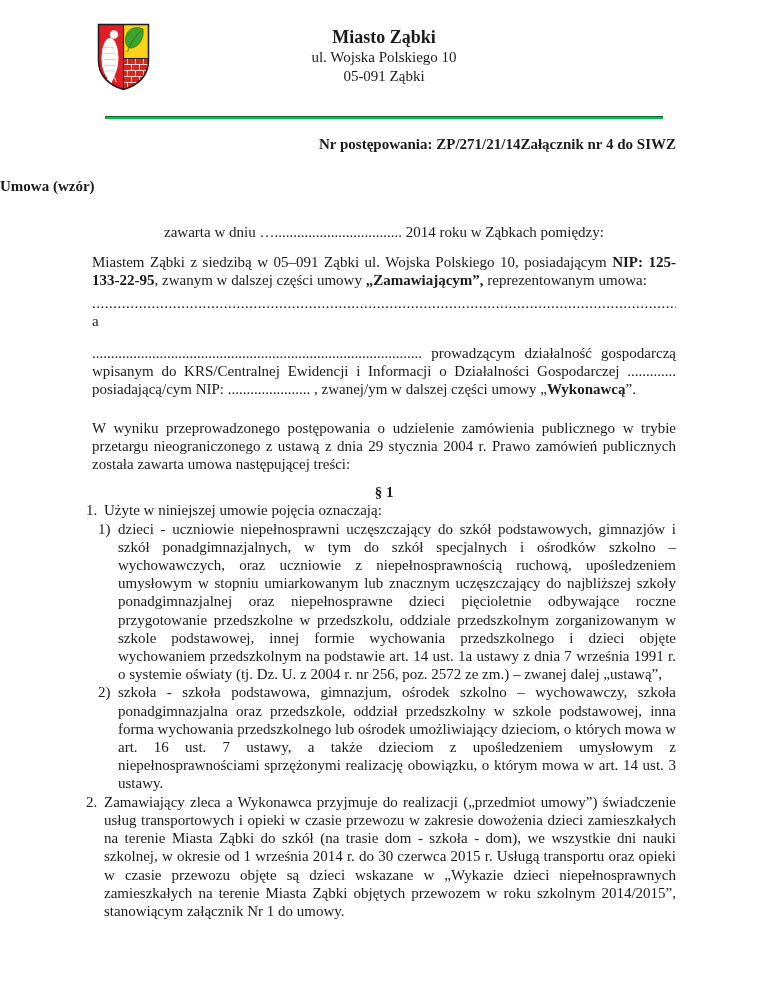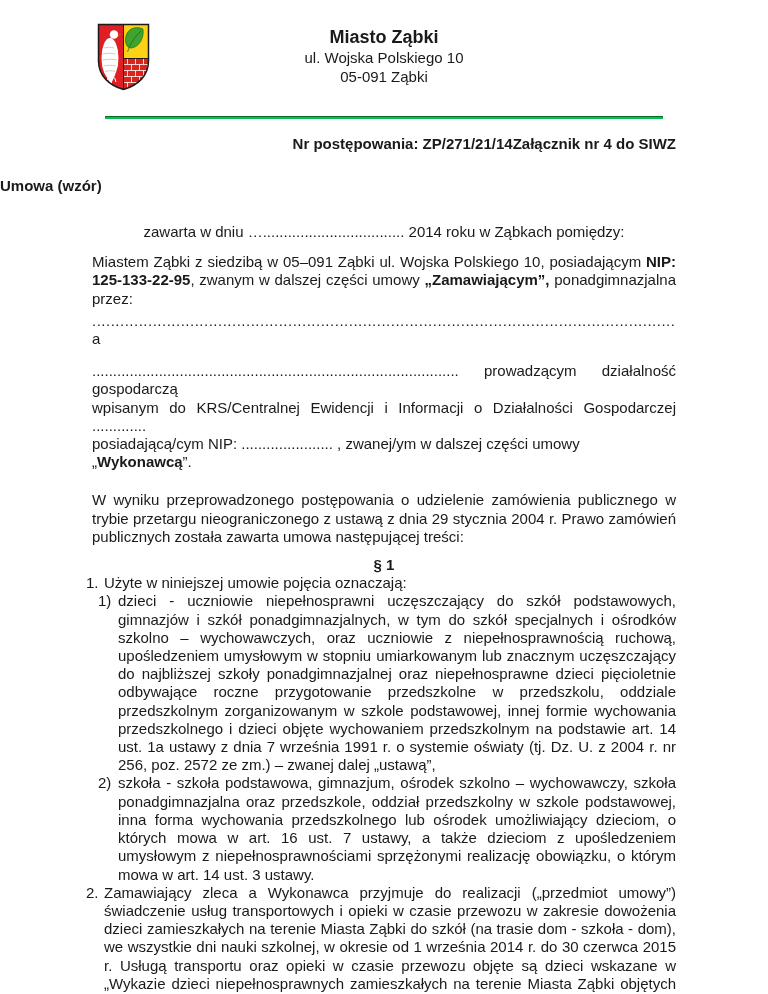--- a/index.html
+++ b/index.html
@@ -1,18 +1,18 @@
 <!DOCTYPE html>
 <html lang="pl"><head>
 <meta charset="utf-8">
 <style>
   html,body{margin:0;padding:0;background:#888;}
   .page{
     width:768px;height:994px;background:#ffffff;margin:0 auto;
-    font-family:Liberation Sans, sans-serif;
+    font-family:Liberation Serif, serif;
     color:#1a1a1a;position:relative;overflow:hidden;box-sizing:border-box;
     padding-top:18px;
   }
   .doc-header{position:relative;height:86px;}
   .crest{position:absolute;left:95px;top:4px;}
   .org-block{text-align:center;padding-top:8px;line-height:19px;font-size:15px;}
   .org-name{font-size:18px;font-weight:bold;line-height:22px;}
   .rule{width:558px;height:2px;background:#00c04b;border-top:1.5px solid #0a6b2e;margin:12px auto 0 auto;}
   .ref-row{display:flex;justify-content:flex-end;padding:0 92px;margin-top:16px;
     font-weight:bold;font-size:15px;line-height:18px;margin-left:36px;}
@@ -110,21 +110,21 @@
     <span>Nr postępowania: ZP/271/21/14</span>
     <span>Załącznik nr 4 do SIWZ</span>
   </div>
 
   <h1 class="doc-title">Umowa (wzór)</h1>
 
   <div class="body">
 
     <p class="p p-date">zawarta  w dniu ….................................. 2014 roku w Ząbkach pomiędzy:</p>
 
-    <p class="p p-city"><span>Miastem Ząbki z siedzibą w 05–091 Ząbki ul. Wojska Polskiego 10, posiadającym </span><b>NIP: 125-133-22-95</b><span>, zwanym w dalszej części umowy </span><b>„Zamawiającym”,</b><span> ponadgimnazjalna przez:</span></p>
+    <p class="p p-city"><span>Miastem Ząbki z siedzibą w 05–091 Ząbki ul. Wojska Polskiego 10, posiadającym </span><b>NIP: 125-133-22-95</b><span>, zwanym w dalszej części umowy </span><b>„Zamawiającym”,</b><span> reprezentowanym umowa:</span></p>
 
     <div class="dotline">......................................................................................................................................................................</div>
     <p class="p p-a">a</p>
 
     <div class="p-contractor">
       <div class="jline">........................................................................................ prowadzącym działalność gospodarczą</div>
       <div class="jline">wpisanym do  KRS/Centralnej Ewidencji i Informacji o Działalności Gospodarczej .............</div>
       <div class="lline"><span>posiadającą/cym NIP: ...................... , zwanej/ym w dalszej części umowy „</span><b>Wykonawcą</b><span>”.</span></div>
     </div>
 

